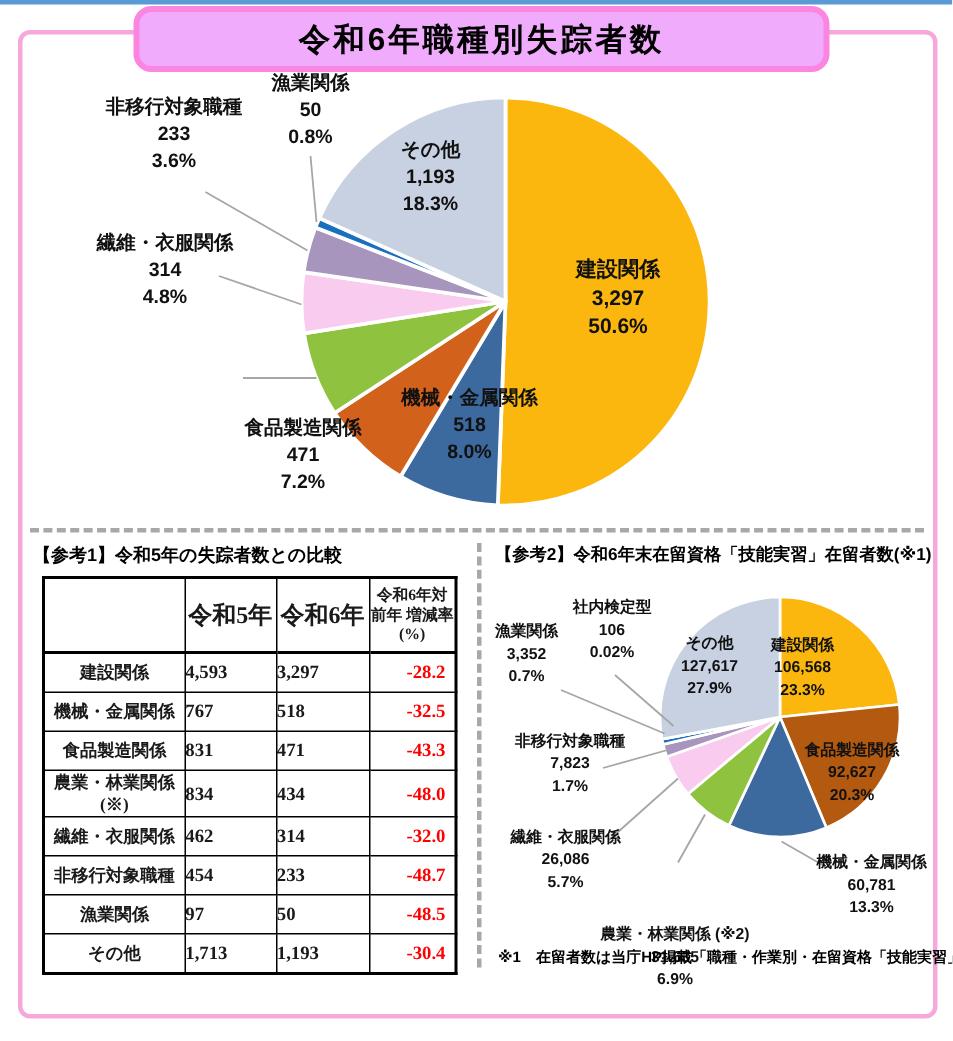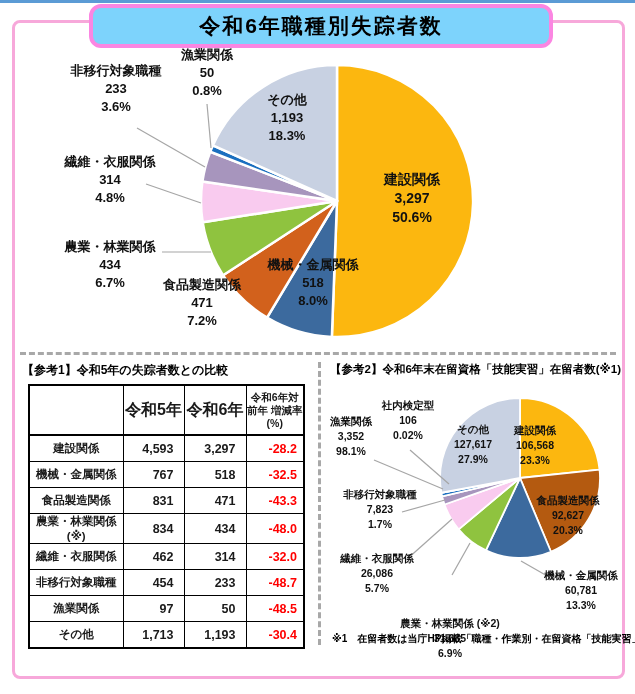--- a/index.html
+++ b/index.html
@@ -1,36 +1,36 @@
 <!DOCTYPE html>
 <html><head>
 <meta charset="utf-8">
 <style>
   html,body{margin:0;padding:0;background:#fff;}
   .canvas{position:relative;width:635px;height:694px;background:#fff;overflow:hidden;
           font-family:"Liberation Sans","DejaVu Sans",sans-serif;color:#1a1a1a;}
   .topline{position:absolute;left:0;top:0;width:635px;height:3px;}
   .frame{position:absolute;left:12px;top:20px;width:607px;height:653px;border:3px solid #F7A8DA;border-radius:8px;}
   .titlebox{position:absolute;left:89px;top:4px;width:456px;height:36px;border:4px solid #FB86E2;
-            border-radius:12px;background:#7dd3fc;display:flex;align-items:center;justify-content:center;}
+            border-radius:12px;background:#f0abfc;display:flex;align-items:center;justify-content:center;}
   .titlebox span{font-size:21px;font-weight:bold;letter-spacing:2px;color:#000;}
   #chart-layer{position:absolute;left:0;top:0;width:635px;height:694px;pointer-events:none;}
   .plabel{position:absolute;transform:translateX(-50%);text-align:center;font-weight:bold;white-space:nowrap;color:#111;}
   .p1{font-size:13px;line-height:18px;}
   .p2{font-size:10.5px;line-height:15px;}
   .hdash{position:absolute;left:20px;top:352px;width:596px;border-top:3px dashed #A8A8A8;}
   .vdash{position:absolute;left:318px;top:362px;height:283px;border-left:3px dashed #A8A8A8;}
   .sect-title{position:absolute;font-size:12px;font-weight:bold;color:#000;white-space:nowrap;}
   table.cmp{position:absolute;left:28px;top:384px;border-collapse:collapse;border:2px solid #000;table-layout:fixed;}
-  table.cmp td{border:1px solid #000;padding:0;}
+  table.cmp td{border:1px solid #000;padding:0;font-family:Liberation Serif, serif;}
   table.cmp tr.hdr td{height:48px;text-align:center;font-weight:bold;font-size:16px;border-bottom:2px solid #000;}
   table.cmp tr.hdr td.rate-h{font-size:10.5px;line-height:13px;white-space:normal;}
   table.cmp tr.datarow td{height:25px;font-weight:600;}
   td.lbl{text-align:center;font-size:11.5px;font-weight:bold !important;}
-  td.num{text-align:right;padding-right:10px !important;font-size:12.5px;}
+  td.num{text-align:left;padding-right:10px !important;font-size:12.5px;}
   td.rate{text-align:right;padding-right:6px !important;font-size:12.5px;color:#FF0000;font-weight:bold !important;}
   .footnote{position:absolute;font-size:10px;font-weight:bold;color:#000;line-height:13px;white-space:nowrap;}
 </style>
 </head>
 <body>
 
 <div class="canvas">
 
   <div class="topline" style="background:#5B9BD5;"></div>
   <div class="frame"></div>
@@ -92,25 +92,20 @@
   <div class="plabel p1" style="left:116px;top:62px;">
     <div>非移行対象職種</div>
     <div>233</div>
     <div>3.6%</div>
   </div>
   <div class="plabel p1" style="left:110px;top:153px;">
     <div>繊維・衣服関係</div>
     <div>314</div>
     <div>4.8%</div>
   </div>
-  <div class="plabel p1" style="left:110px;top:238px;">
-    <div>農業・林業関係</div>
-    <div>434</div>
-    <div>6.7%</div>
-  </div>
   <div class="plabel p1" style="left:202px;top:276px;">
     <div>食品製造関係</div>
     <div>471</div>
     <div>7.2%</div>
   </div>
 
   <div class="hdash"></div>
   <div class="vdash"></div>
 
   <div class="sect-title" style="left:22px;top:362px;">【参考1】令和5年の失踪者数との比較</div>
@@ -184,21 +179,21 @@
   <div class="sect-title" style="left:330px;top:362px;font-size:11.5px;">【参考2】令和6年末在留資格「技能実習」在留者数(※1)</div>
 
   <div class="plabel p2" style="left:408px;top:398px;">
     <div>社内検定型</div>
     <div>106</div>
     <div>0.02%</div>
   </div>
   <div class="plabel p2" style="left:351px;top:414px;">
     <div>漁業関係</div>
     <div>3,352</div>
-    <div>98.1%</div>
+    <div>0.7%</div>
   </div>
   <div class="plabel p2" style="left:473px;top:422px;">
     <div>その他</div>
     <div>127,617</div>
     <div>27.9%</div>
   </div>
   <div class="plabel p2" style="left:535px;top:423px;">
     <div>建設関係</div>
     <div>106,568</div>
     <div>23.3%</div>

